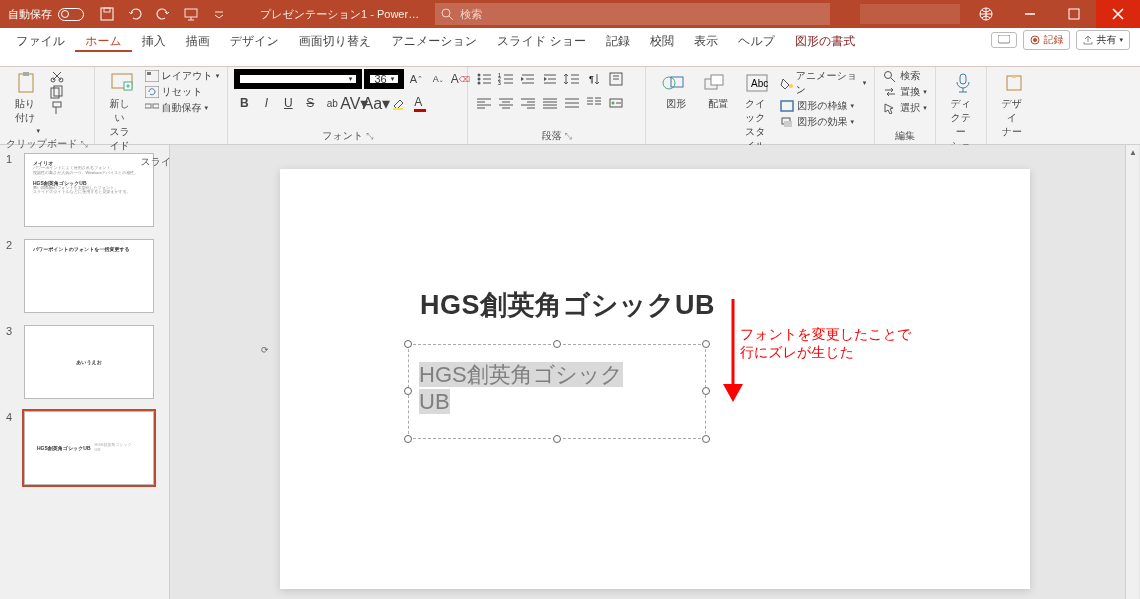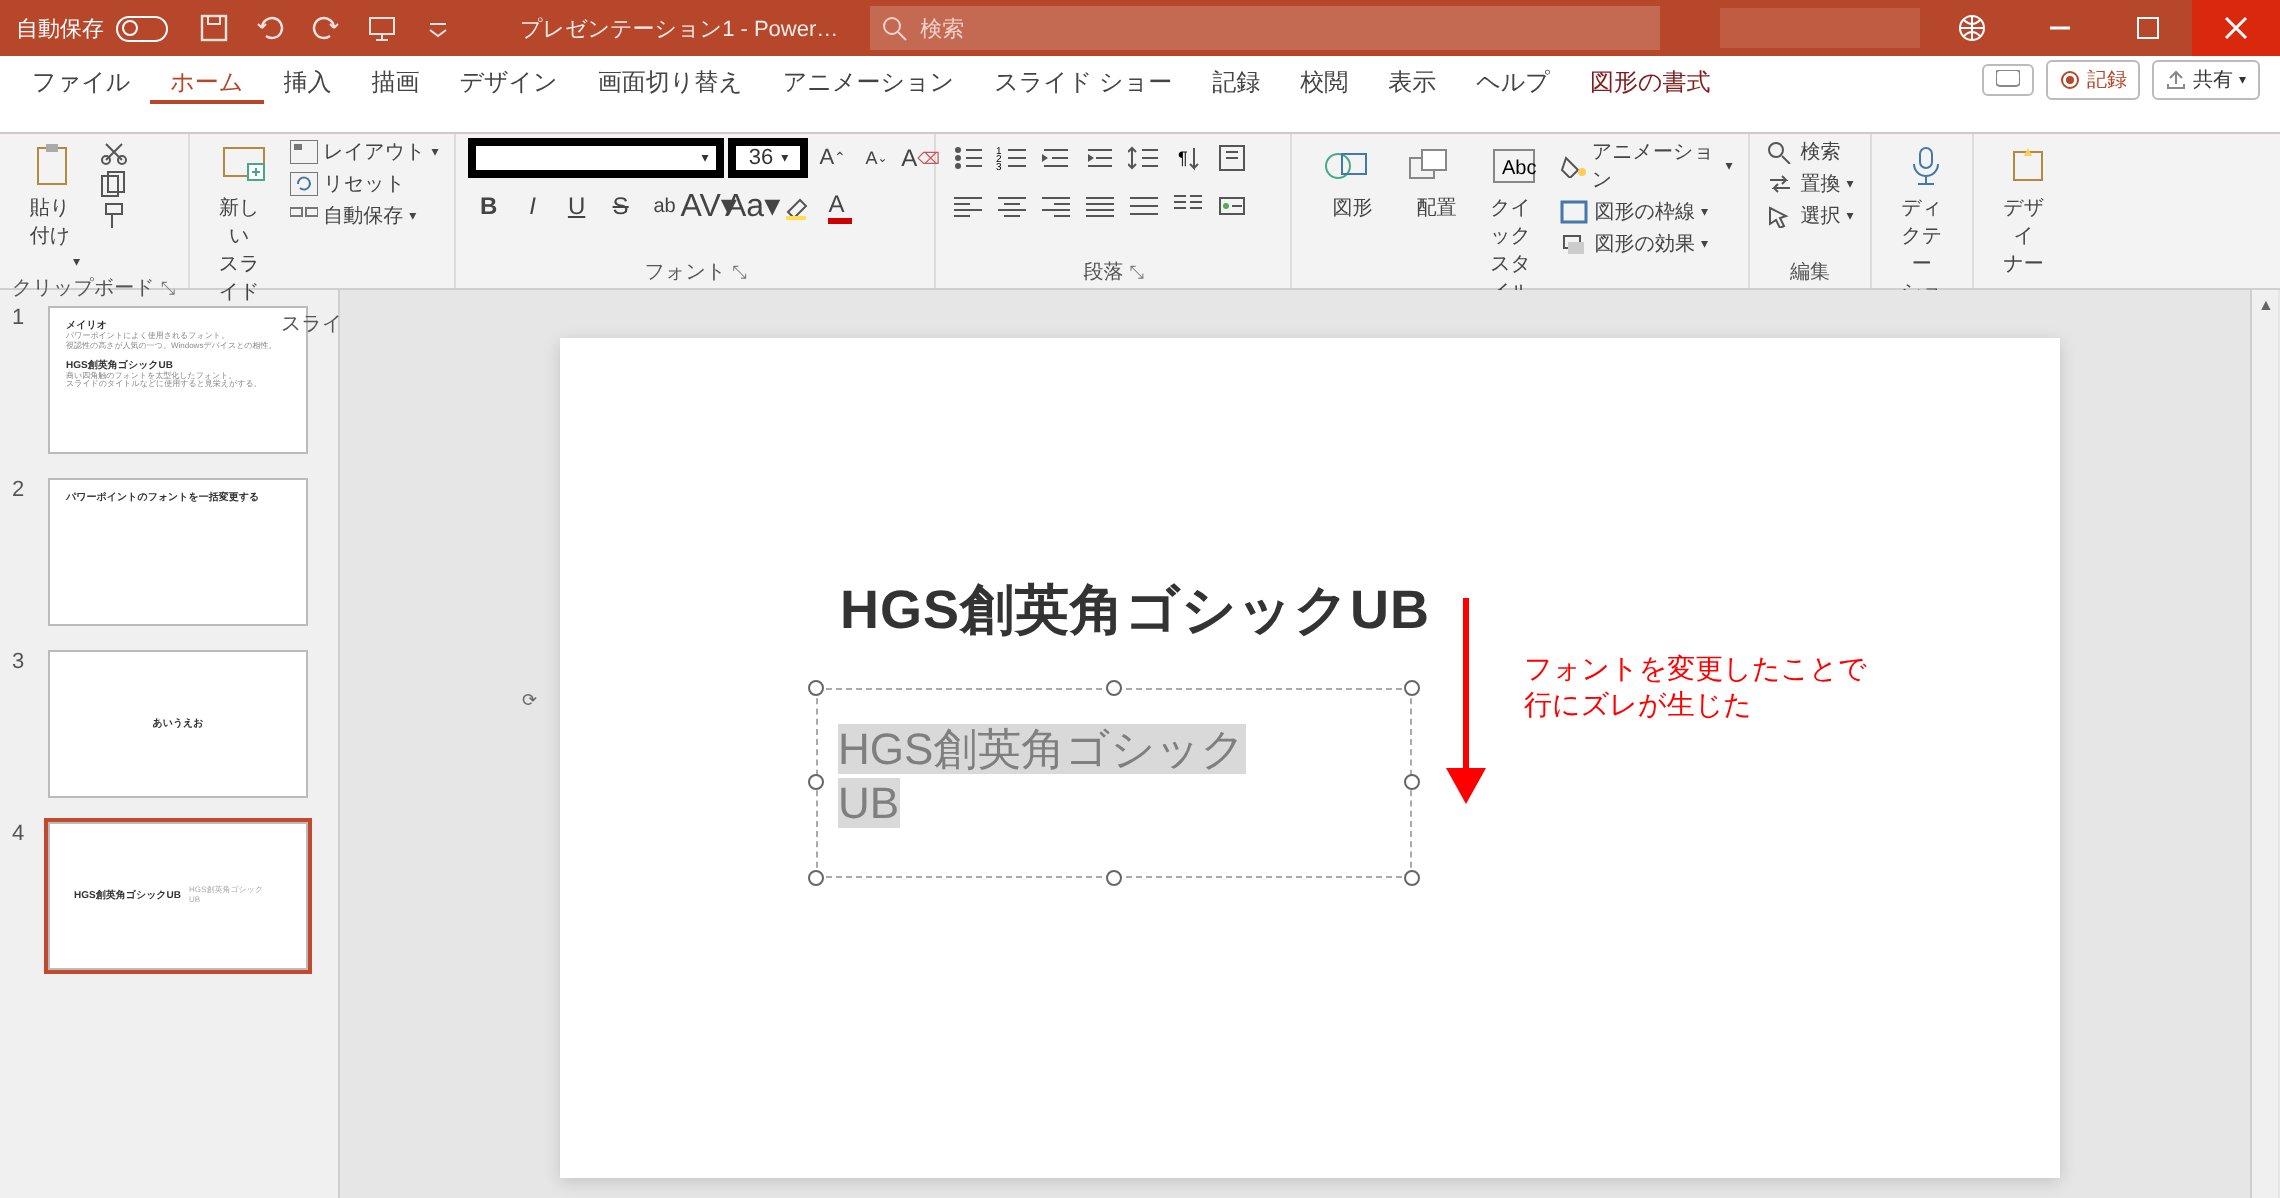--- a/index.html
+++ b/index.html
@@ -32,21 +32,21 @@
 
 .ribbon { height: 78px; background: #f3f3f3; border-bottom: 1px solid #cfcfcf; display: flex; }
 .group { border-right: 1px solid #dcdcdc; display: flex; flex-direction: column; padding: 2px 6px 0 6px; position: relative; }
 .group .body { flex: 1; display: flex; align-items: flex-start; gap: 4px; }
 .group .label { height: 16px; font-size: 10px; color: #555; text-align: center; display:flex; align-items:center; justify-content:center; gap:3px; }
 .group .label .launcher { font-size: 9px; color: #777; }
 .bigbtn { display: flex; flex-direction: column; align-items: flex-end; justify-content: flex-start; gap: 2px; padding: 2px 4px; font-size: 10px; color: #444; width: 38px; text-align: center; }
 .bigbtn .ico { width: 26px; height: 24px; display:flex; align-items:center; justify-content:center; }
 .smallstack { display: flex; flex-direction: column; gap: 2px; font-size: 10px; color: #444; }
 .smallrow { display: flex; align-items: center; gap: 3px; padding: 0 2px; }
-.sel { border: 4px solid #000000; background: #fff; height: 20px; display:flex; align-items:center; padding: 0 4px; font-size: 11px; gap:4px; }
+.sel { border: 6px solid #000000; background: #fff; height: 20px; display:flex; align-items:center; padding: 0 4px; font-size: 11px; gap:4px; }
 .fontname { width: 128px; }
 .fontsize { width: 40px; justify-content: center; }
 .tbtn { width: 20px; height: 20px; display:flex; align-items:center; justify-content:center; font-size: 12px; color:#444; }
 .row { display:flex; align-items:center; gap:2px; }
 
 .shapefillgroup .smallstack { width: 90px; }
 
 
 .main { display:flex; height: calc(599px - 28px - 26px - 78px); }
 
@@ -65,21 +65,21 @@
 .slide .heading { position:absolute; left:140px; top:118px; font-size:27px; font-weight:700; font-family: "HGS創英角ｺﾞｼｯｸUB","Yu Gothic",sans-serif; letter-spacing:.5px; }
 .textbox { position:absolute; left:128px; top:175px; width:298px; height:95px; border:1px dashed #aaa; }
 .textbox .handle { position:absolute; width:8px; height:8px; border:1px solid #666; background:#fff; border-radius:50%; }
 .textbox .h-tl{left:-5px;top:-5px}.textbox .h-tr{right:-5px;top:-5px}.textbox .h-bl{left:-5px;bottom:-5px}.textbox .h-br{right:-5px;bottom:-5px}
 .textbox .h-t{left:50%;top:-5px;transform:translateX(-50%)}.textbox .h-b{left:50%;bottom:-5px;transform:translateX(-50%)}
 .textbox .h-l{left:-5px;top:50%;transform:translateY(-50%)}.textbox .h-r{right:-5px;top:50%;transform:translateY(-50%)}
 .textbox .rot{left:50%;top:-22px;transform:translateX(-50%);font-size:9px;color:#666}
 .textbox .content{ padding:6px 10px; font-size:22px; color:#7f7f7f; font-family:"Meiryo","Yu Gothic",sans-serif; line-height:1.25; }
 .textbox .content span{ background:#d9d9d9; }
 
-.annot { position:absolute; left:482px; top:156px; font-size:14px; color:#ff0000; line-height:1.35; font-weight:500; }
+.annot { position:absolute; left:460px; top:156px; font-size:14px; color:#ff0000; line-height:1.35; font-weight:500; }
 .arrow { position:absolute; left:440px; top:130px; }
 .arrow svg{ width:26px; height:110px; }
 
 .vscroll { position:absolute; right:1px; top:0; bottom:0; width:14px; background:#f0f0f0; border-left:1px solid #d0d0d0; }
 .vscroll .vbtn{position:absolute;left:0;width:14px;height:14px;display:flex;align-items:center;justify-content:center;color:#666;font-size:8px}
 .vscroll .up{top:0}.vscroll .down{bottom:0}
 
 svg{display:block}
 </style>
 </head>

